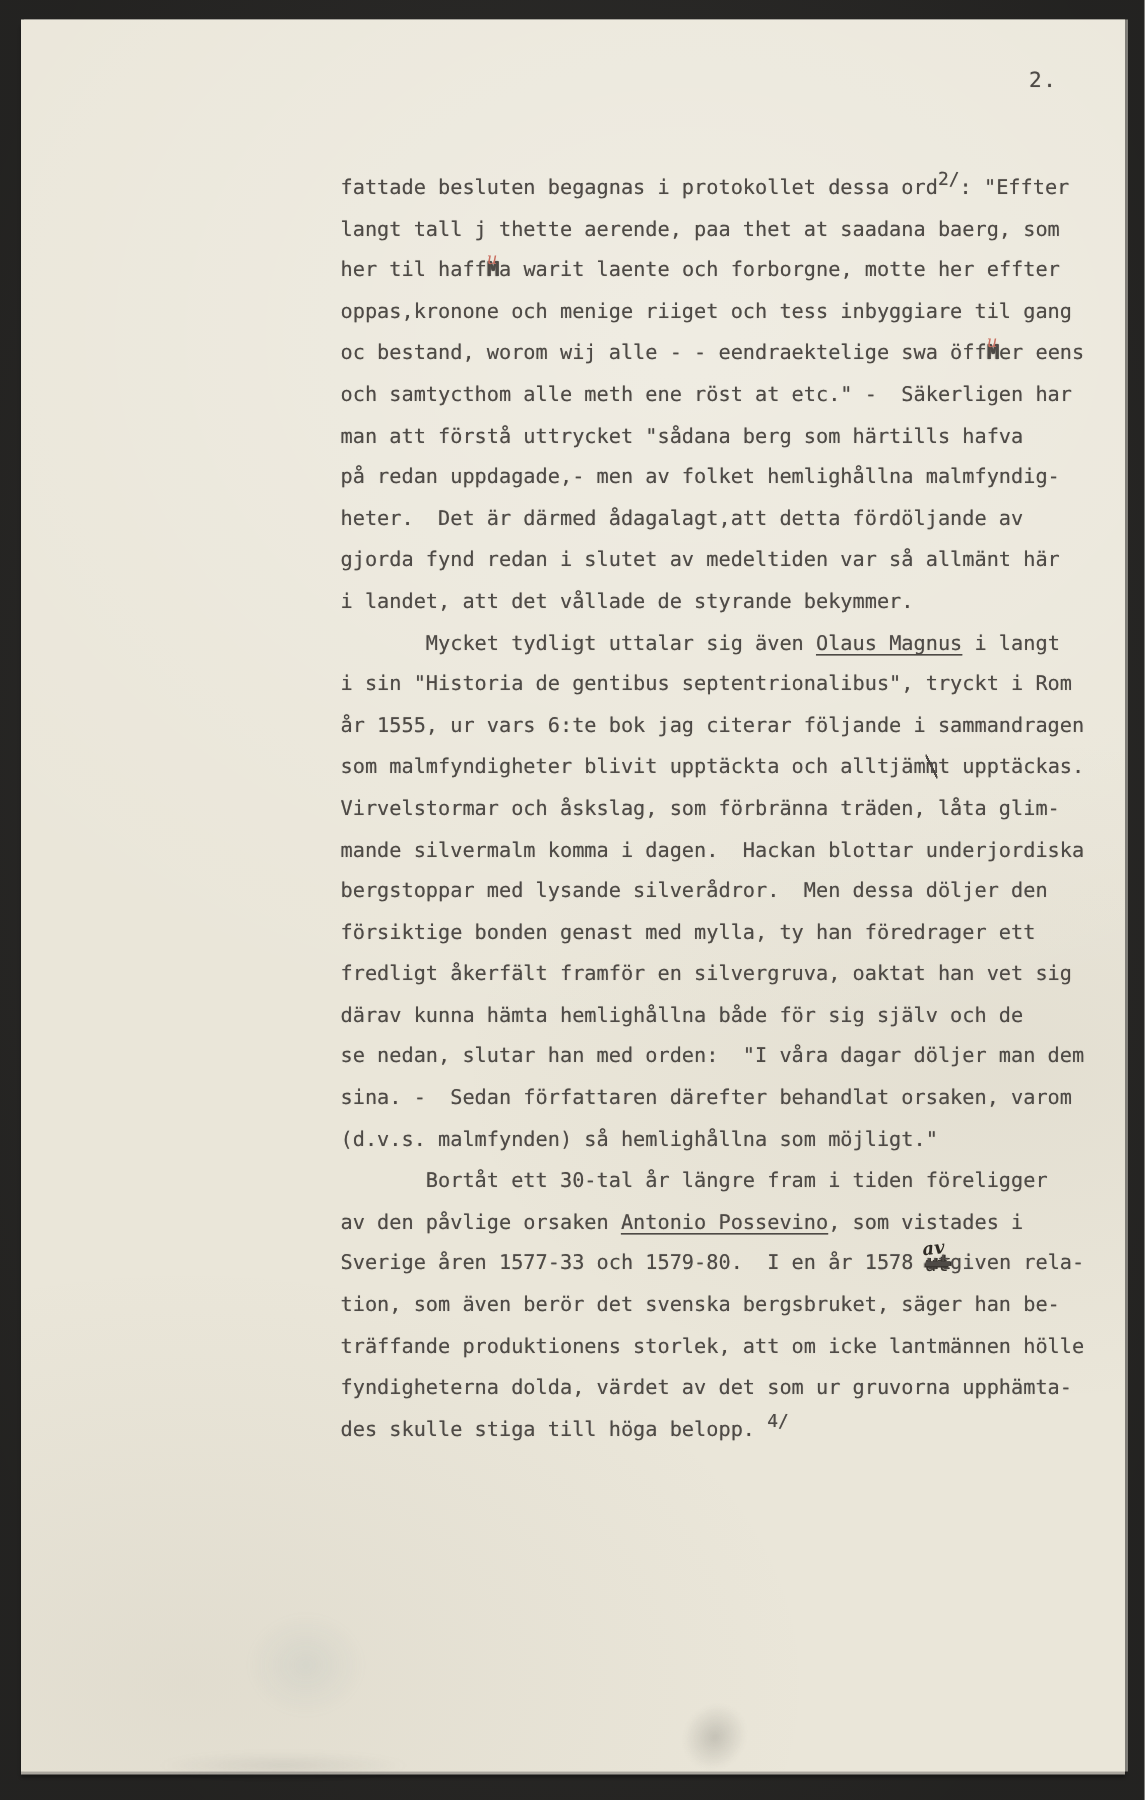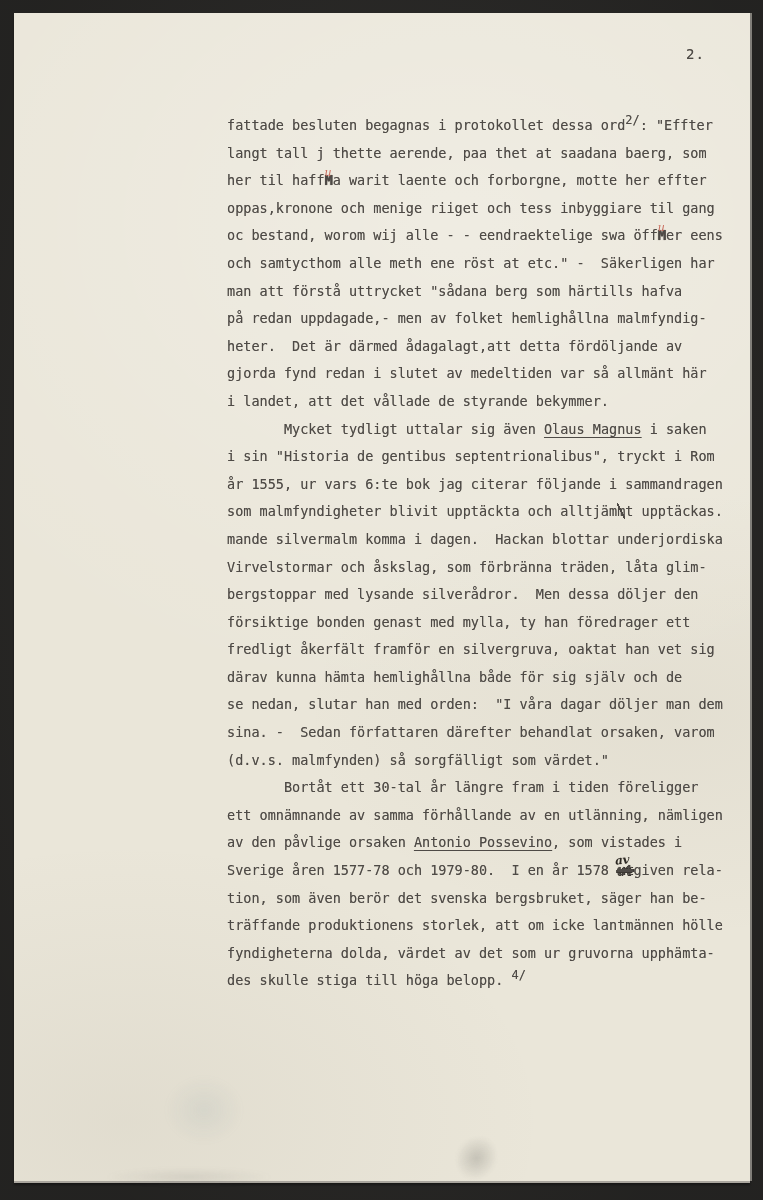--- a/index.html
+++ b/index.html
@@ -132,37 +132,36 @@
         <div class="line"><span>langt tall j thette aerende, paa thet at saadana baerg, som</span></div>
         <div class="line"><span>her til haff</span><span class="overu">M<span class="note">u</span></span><span>a warit laente och forborgne, motte her effter</span></div>
         <div class="line"><span>oppas,kronone och menige riiget och tess inbyggiare til gang</span></div>
         <div class="line"><span>oc bestand, worom wij alle - - eendraektelige swa öff</span><span class="overu">M<span class="note">u</span></span><span>er eens</span></div>
         <div class="line"><span>och samtycthom alle meth ene röst at etc." -  Säkerligen har</span></div>
         <div class="line"><span>man att förstå uttrycket "sådana berg som härtills hafva</span></div>
         <div class="line"><span>på redan uppdagade,- men av folket hemlighållna malmfyndig-</span></div>
         <div class="line"><span>heter.  Det är därmed ådagalagt,att detta fördöljande av</span></div>
         <div class="line"><span>gjorda fynd redan i slutet av medeltiden var så allmänt här</span></div>
         <div class="line"><span>i landet, att det vållade de styrande bekymmer.</span></div>
-        <div class="line"><span>       Mycket tydligt uttalar sig även </span><span class="und">Olaus Magnus</span><span> i saken</span></div>
+        <div class="line"><span>       Mycket tydligt uttalar sig även </span><span class="und">Olaus Magnus</span><span> i langt</span></div>
         <div class="line"><span>i sin "Historia de gentibus septentrionalibus", tryckt i Rom</span></div>
         <div class="line"><span>år 1555, ur vars 6:te bok jag citerar följande i sammandragen</span></div>
         <div class="line"><span>som malmfyndigheter blivit upptäckta och alltjäm</span><span class="slash">m</span><span>t upptäckas.</span></div>
+        <div class="line"><span>Virvelstormar och åskslag, som förbränna träden, låta glim-</span></div>
         <div class="line"><span>mande silvermalm komma i dagen.  Hackan blottar underjordiska</span></div>
-        <div class="line"><span>Virvelstormar och åskslag, som förbränna träden, låta glim-</span></div>
         <div class="line"><span>bergstoppar med lysande silverådror.  Men dessa döljer den</span></div>
         <div class="line"><span>försiktige bonden genast med mylla, ty han föredrager ett</span></div>
         <div class="line"><span>fredligt åkerfält framför en silvergruva, oaktat han vet sig</span></div>
         <div class="line"><span>därav kunna hämta hemlighållna både för sig själv och de</span></div>
         <div class="line"><span>se nedan, slutar han med orden:  "I våra dagar döljer man dem</span></div>
         <div class="line"><span>sina. -  Sedan författaren därefter behandlat orsaken, varom</span></div>
-        <div class="line"><span>(d.v.s. malmfynden) så sorgfälligt som värdet."</span></div>
+        <div class="line"><span>(d.v.s. malmfynden) så hemlighållna som möjligt."</span></div>
         <div class="line"><span>       Bortåt ett 30-tal år längre fram i tiden föreligger</span></div>
-        <div class="line"><span>ett omnämnande av samma förhållande av en utlänning, nämligen</span></div>
         <div class="line"><span>av den påvlige orsaken </span><span class="und">Antonio Possevino</span><span>, som vistades i</span></div>
-        <div class="line"><span>Sverige åren 1577-78 och 1979-80.  I en år 1578 </span><span class="scrib">ut<span class="note">av</span></span><span>given rela-</span></div>
+        <div class="line"><span>Sverige åren 1577-33 och 1579-80.  I en år 1578 </span><span class="scrib">ut<span class="note">av</span></span><span>given rela-</span></div>
         <div class="line"><span>tion, som även berör det svenska bergsbruket, säger han be-</span></div>
         <div class="line"><span>träffande produktionens storlek, att om icke lantmännen hölle</span></div>
         <div class="line"><span>fyndigheterna dolda, värdet av det som ur gruvorna upphämta-</span></div>
         <div class="line"><span>des skulle stiga till höga belopp. </span><span class="sup">4/</span></div>
       </div>
     <div class="smudge smudge-1"></div>
     <div class="smudge smudge-2"></div>
     <div class="smudge smudge-3"></div>
   </div>
 </div>

